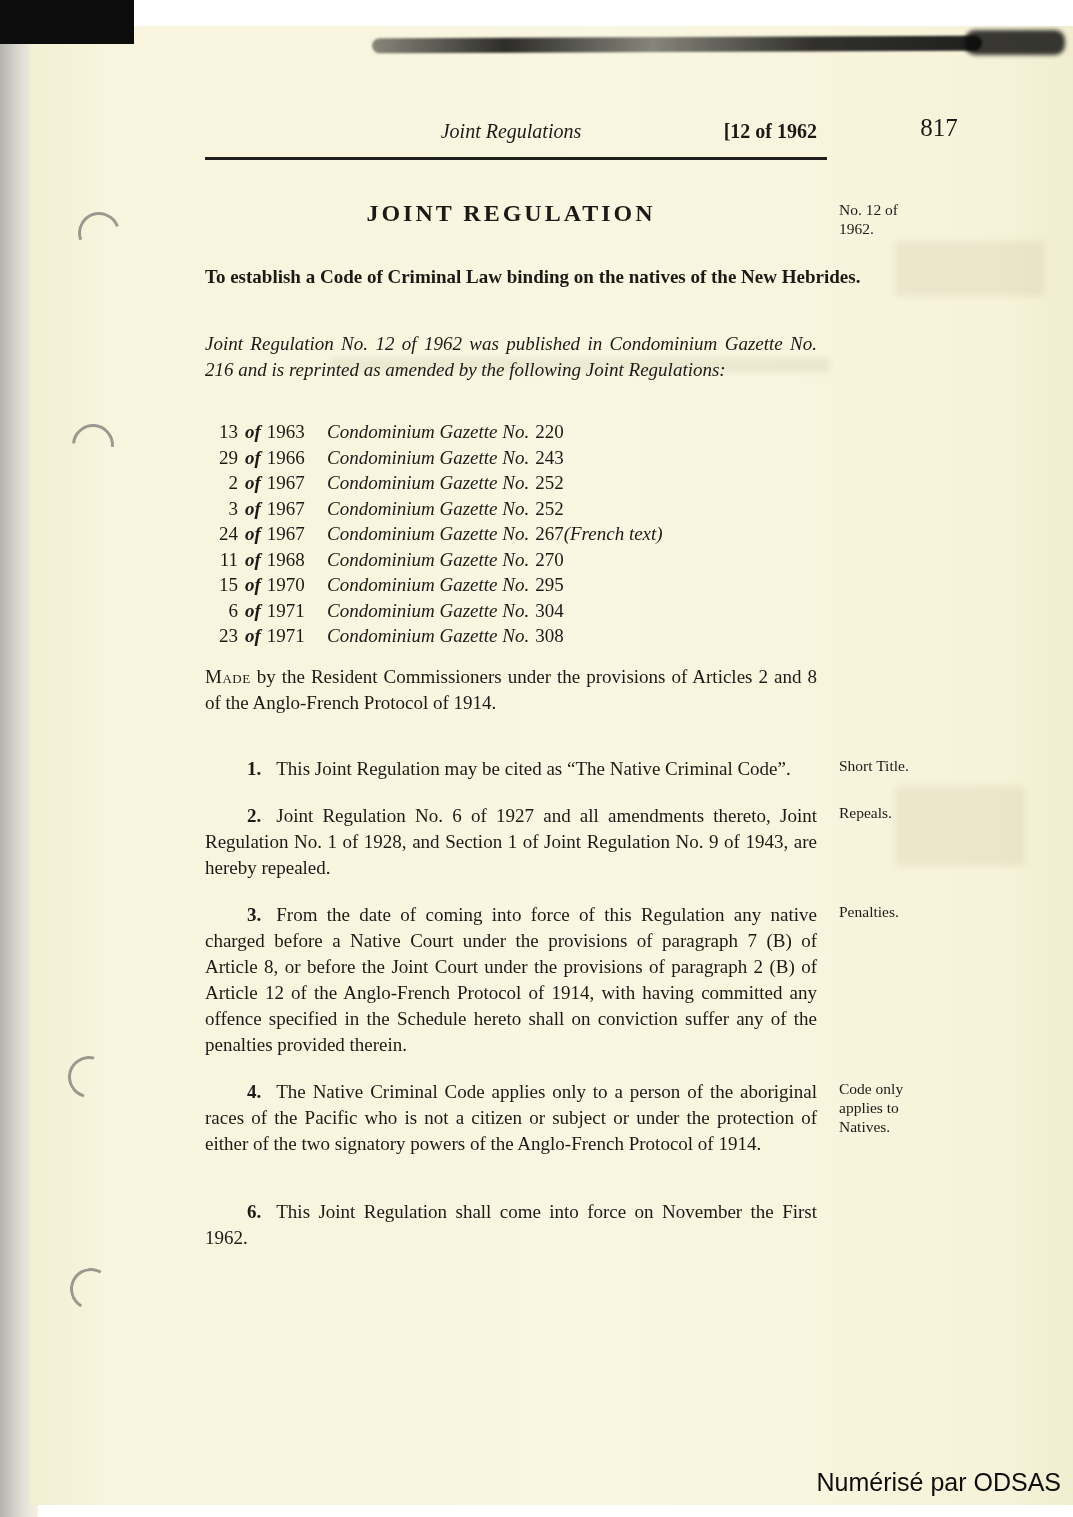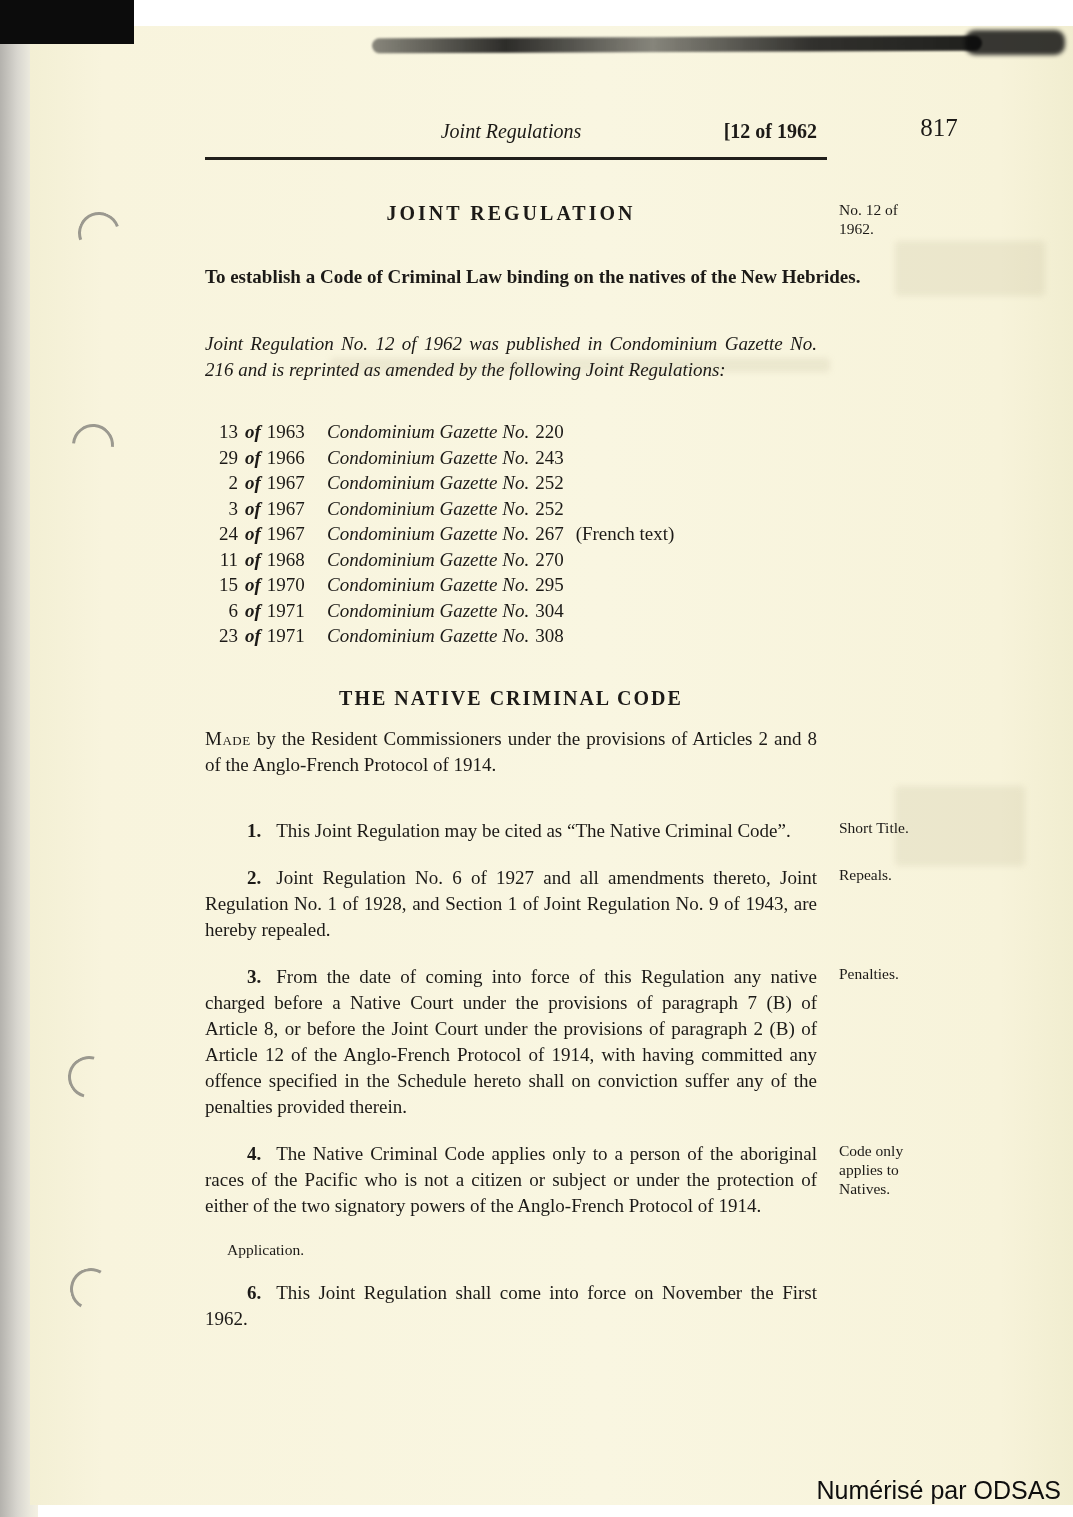--- a/index.html
+++ b/index.html
@@ -52,46 +52,46 @@
   .main{width:612px;flex:0 0 612px;}
   .aside{flex:1;padding-left:22px;font-size:15.5px;line-height:19px;white-space:pre-line;}
 
   .hdr{position:relative;}
   .hdr .running{display:block;text-align:center;font-style:italic;font-size:20px;}
   .hdr .edition{position:absolute;right:0;top:0;font-weight:700;font-size:20px;}
   .hdr-page{font-size:25px;text-align:center;padding-left:46px;}
   .rule{border:0;border-top:3px solid #211f1b;margin:13px 0 0 0;width:622px;}
 
   .title-row{margin-top:40px;}
-  .reg-title{text-align:center;font-weight:700;font-size:20px;letter-spacing:3px;}
+  .reg-title{text-align:center;font-weight:700;font-size:24px;letter-spacing:3px;}
 
   .purpose{margin-top:26px;font-weight:700;text-align:justify;
     padding-left:48px;text-indent:-48px;}
   .pubnote{margin-top:22px;font-style:italic;text-align:justify;}
 
   .amendments{margin-top:17px;line-height:25.5px;}
   .amend-row{display:flex;}
   .a-ref{flex:0 0 122px;display:flex;}
   .a-num{flex:0 0 33px;text-align:right;}
   .a-of{font-style:italic;margin:0 6px 0 7px;font-weight:bold;}
   .a-gaz .a-gazname{font-style:italic;}
   .a-gaz .a-gazno{margin-left:6px;}
-  .a-gaz .a-note{margin-left:12px;}
+  .a-gaz .a-note{font-style:italic;margin-left:0;}
 
   .code-title{margin-top:36px;text-align:center;font-weight:700;font-size:20px;letter-spacing:2px;}
 
   .preamble{margin-top:15px;text-align:justify;}
   .lead{font-variant:small-caps;letter-spacing:.5px;}
 
   .sec-row{margin-top:21px;}
   .sec-p{margin:0;text-align:justify;text-indent:42px;}
   .sec-num{font-weight:700;margin-right:15px;}
 
   .watermark{
-    position:absolute;right:12px;bottom:12px;
+    position:absolute;right:12px;bottom:20px;
     font-family:"Liberation Sans","DejaVu Sans",sans-serif;
     font-size:25px;color:#0e0e0e;
   }
 </style>
 </head>
 <body>
 
 <div class="scan-edge"></div>
 
 <div class="page">
@@ -201,21 +201,20 @@
     <div class="amend-row">
       <span class="a-ref">
           <span class="a-num">23</span>
           <span class="a-of">of</span>
           <span class="a-year">1971</span>
         </span>
       <span class="a-gaz"><span class="a-gazname">Condominium Gazette No.</span><span class="a-gazno">308</span><span class="a-note"></span></span>
     </div>
   </div>
 
-  <div class="main code-title">THE NATIVE CRIMINAL CODE</div>
 
   <div class="row">
     <p class="main preamble"><span class="lead">Made</span><span> by the Resident Commissioners under the provisions of Articles 2 and 8 of the Anglo-French Protocol of 1914.</span></p>
   </div>
 
   <div class="row sec-row">
     <div class="main">
         <p class="sec-p"><span class="sec-num">1.</span><span>This Joint Regulation may be cited as “The Native Criminal Code”.</span></p>
       </div>
     <aside class="aside">Short Title.</aside>
@@ -238,21 +237,20 @@
   <div class="row sec-row">
     <div class="main">
         <p class="sec-p"><span class="sec-num">4.</span><span>The Native Criminal Code applies only to a person of the aboriginal races of the Pacific who is not a citizen or subject or under the protection of either of the two signatory powers of the Anglo-French Protocol of 1914.</span></p>
       </div>
     <aside class="aside">Code only
 applies to
 Natives.</aside>
   </div>
 
   <div class="row sec-row">
-    <aside class="aside">Application.</aside>
   </div>
 
   <div class="row sec-row">
     <div class="main">
         <p class="sec-p"><span class="sec-num">6.</span><span>This Joint Regulation shall come into force on November the First 1962.</span></p>
       </div>
   </div>
 
 </div>
 

